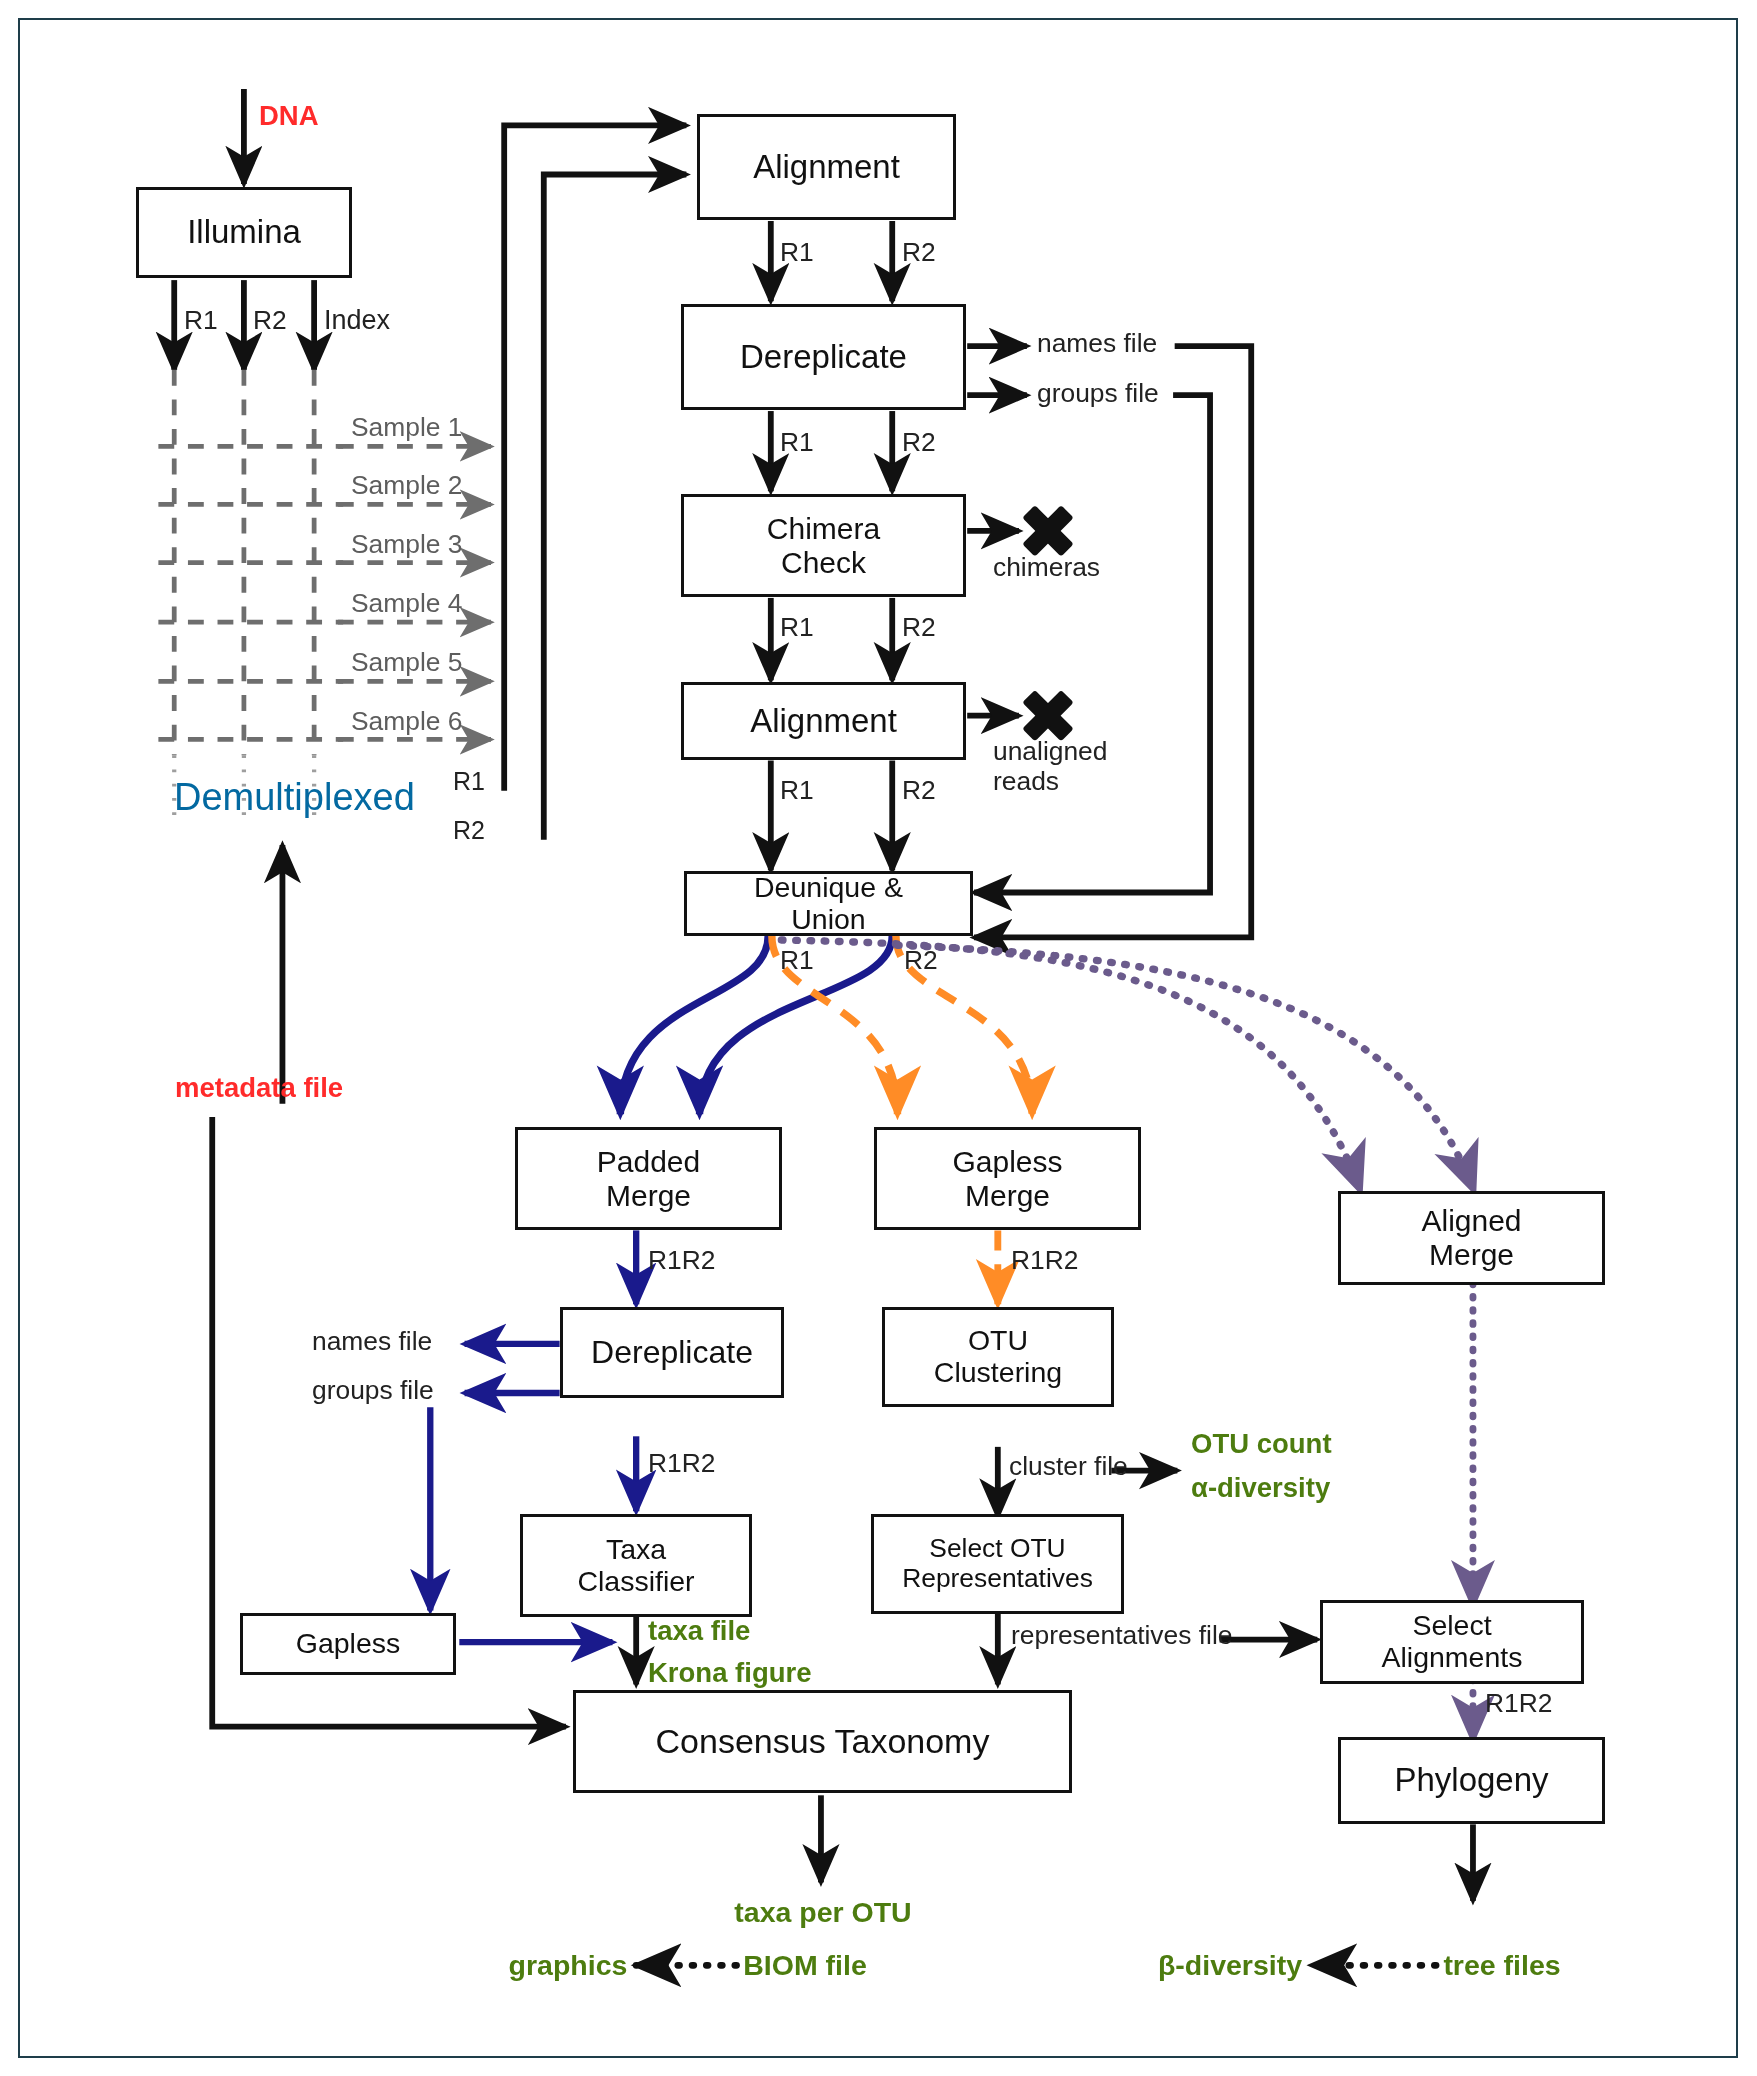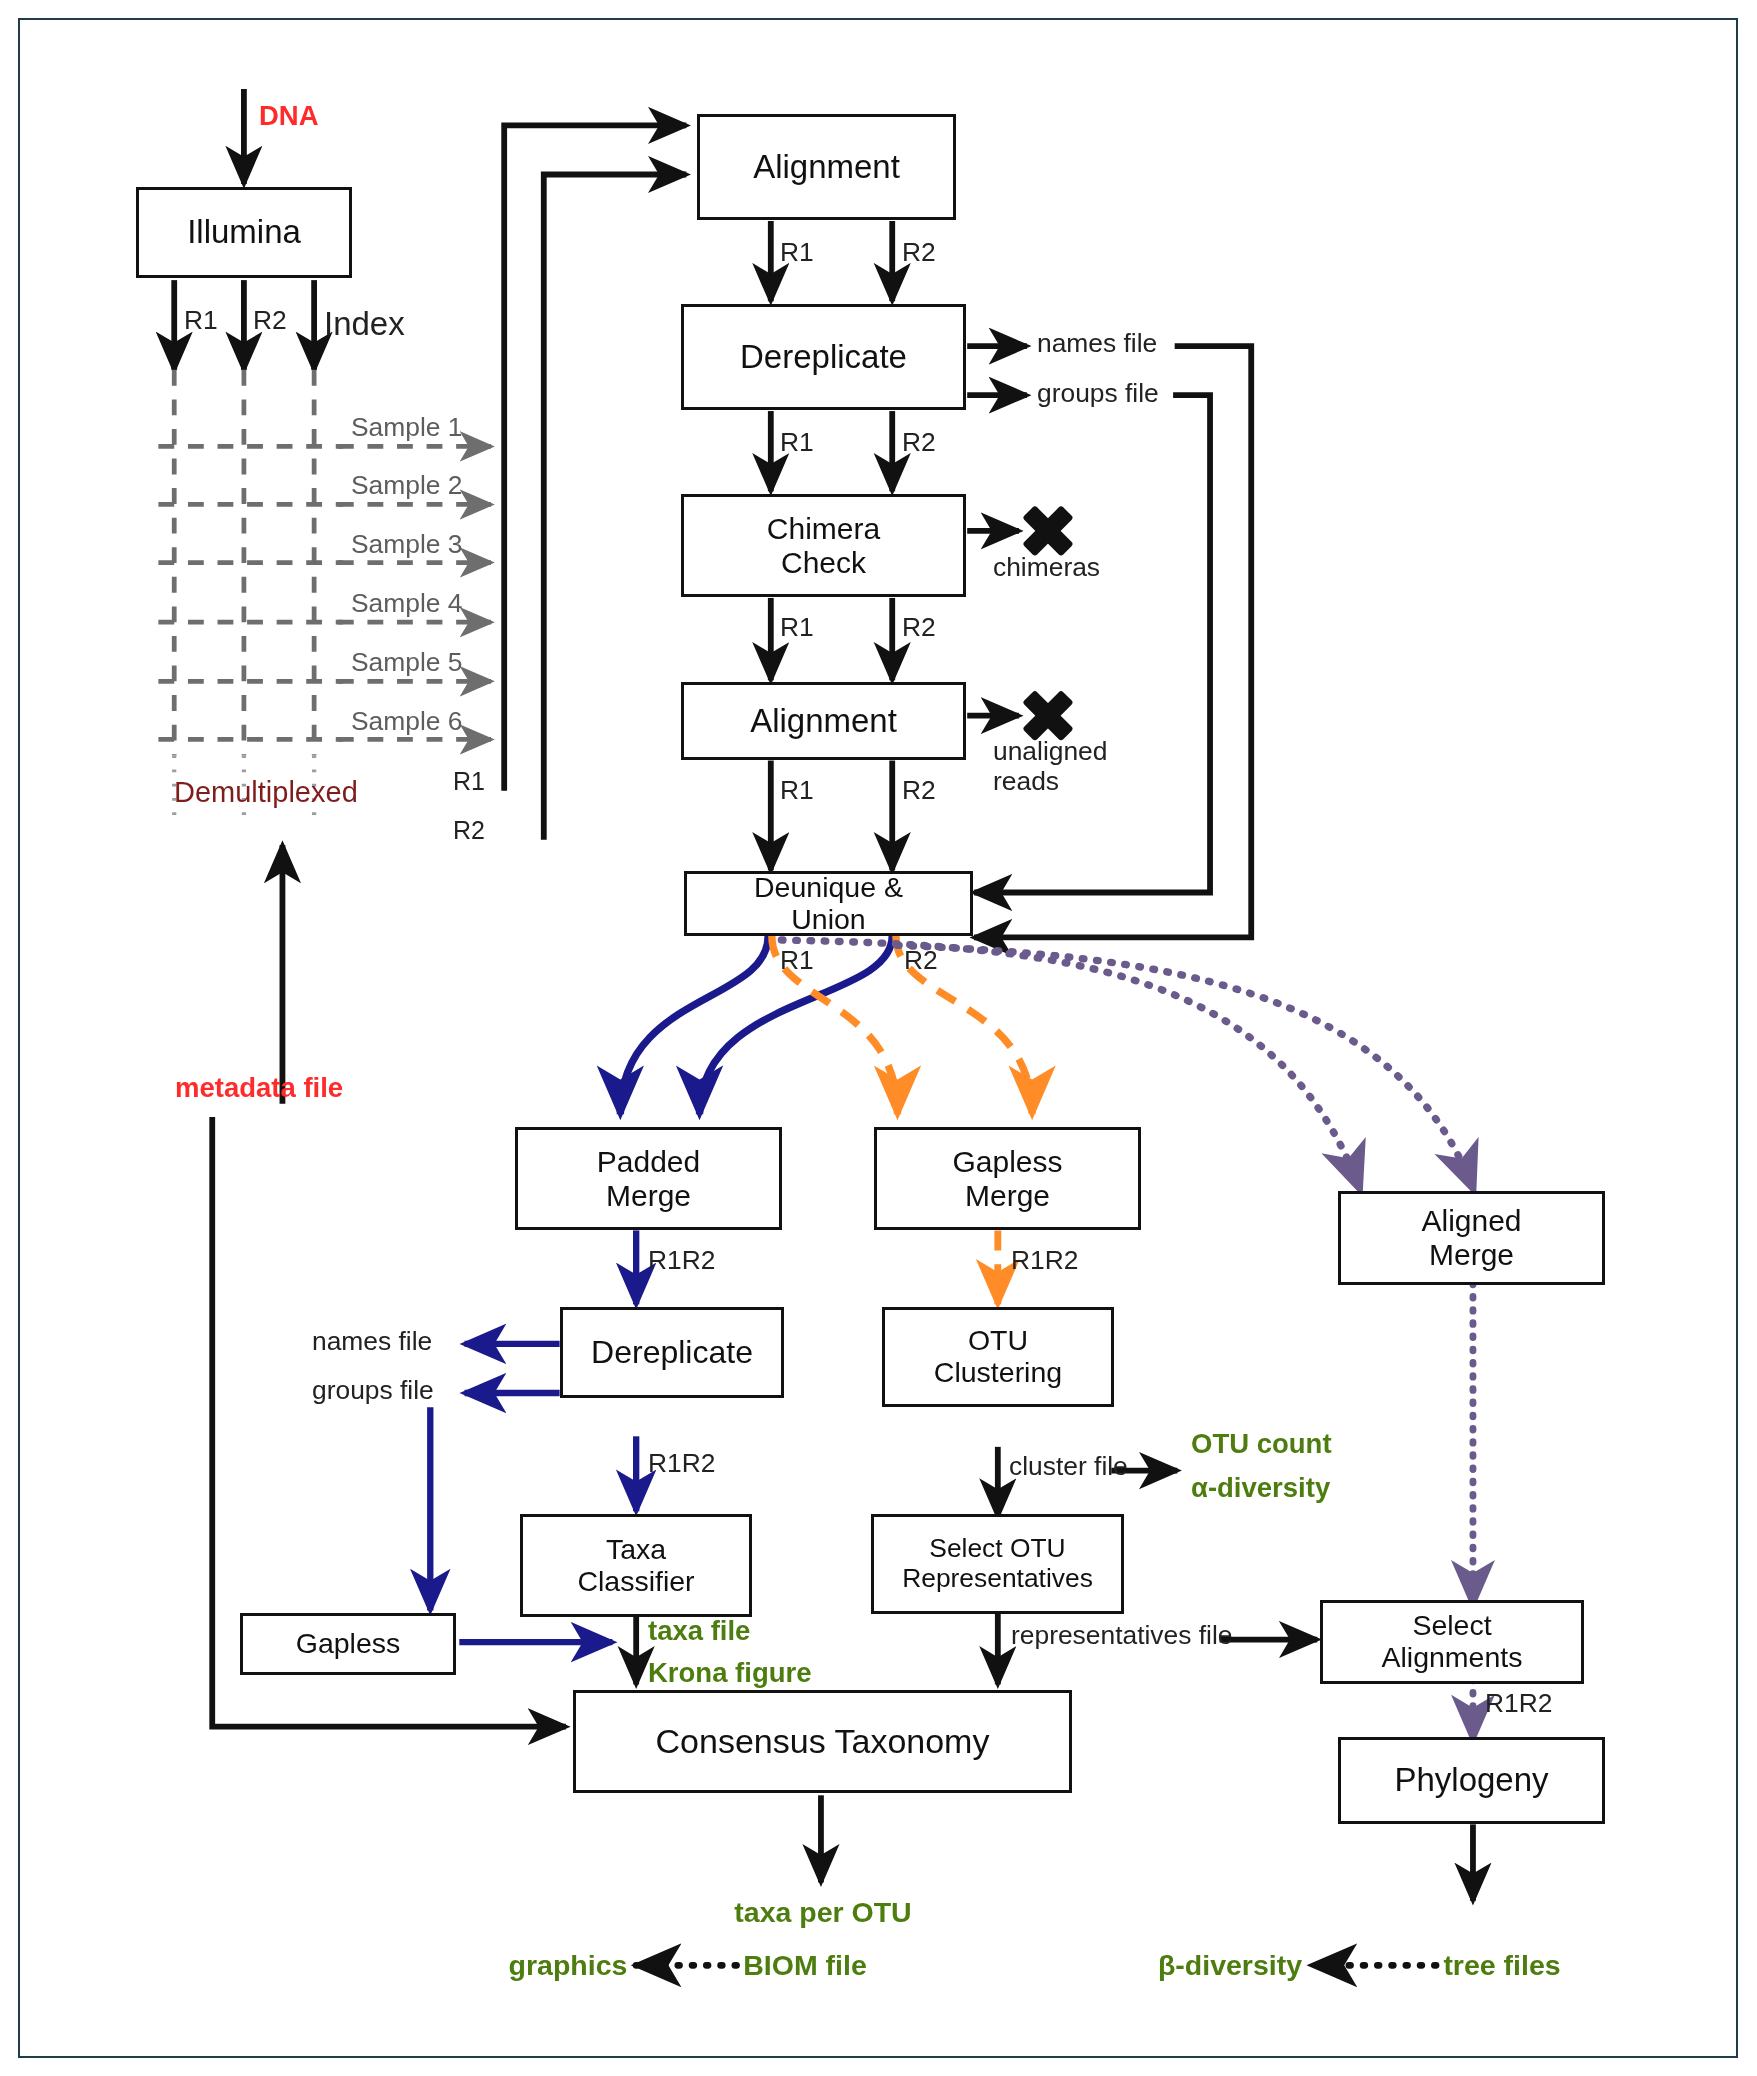--- a/index.html
+++ b/index.html
@@ -210,30 +210,30 @@
   <div class="bx" style="left:240px;top:1613px;width:216px;height:62px;font-size:28.5px;">Gapless</div>
 
   <div class="bx" style="left:573px;top:1690px;width:499px;height:103px;font-size:34px;">Consensus Taxonomy</div>
 
   <div class="bx" style="left:1338px;top:1737px;width:267px;height:87px;font-size:33px;">Phylogeny</div>
 
   <div class="lbl red" style="left:259px;top:100px;font-size:27.5px;">DNA</div>
 
   <div class="lbl" style="left:184px;top:305px;font-size:26.4px;">R1</div>
   <div class="lbl" style="left:253px;top:305px;font-size:26.4px;">R2</div>
-  <div class="lbl" style="left:324px;top:305px;font-size:33px;">Index</div>
+  <div class="lbl" style="left:324px;top:305px;font-size:27px;">Index</div>
 
   <div class="lbl grey" style="left:351px;top:412px;font-size:26.4px;">Sample 1</div>
   <div class="lbl grey" style="left:351px;top:470px;font-size:26.4px;">Sample 2</div>
   <div class="lbl grey" style="left:351px;top:529px;font-size:26.4px;">Sample 3</div>
   <div class="lbl grey" style="left:351px;top:588px;font-size:26.4px;">Sample 4</div>
   <div class="lbl grey" style="left:351px;top:647px;font-size:26.4px;">Sample 5</div>
   <div class="lbl grey" style="left:351px;top:706px;font-size:26.4px;">Sample 6</div>
 
-  <div class="lbl" style="left:174px;top:776px;font-size:29px;color:#7f1d1d;">Demultiplexed</div>
+  <div class="lbl" style="left:174px;top:776px;font-size:38px;color:#0369a1;">Demultiplexed</div>
   <div class="lbl" style="left:453px;top:767px;font-size:25px;">R1</div>
   <div class="lbl" style="left:453px;top:816px;font-size:25px;">R2</div>
 
   <div class="lbl red" style="left:175px;top:1072px;font-size:27.5px;">metadata file</div>
 
   <div class="lbl" style="left:780px;top:237px;font-size:26.4px;">R1</div>
   <div class="lbl" style="left:902px;top:237px;font-size:26.4px;">R2</div>
 
   <div class="lbl" style="left:1037px;top:328px;font-size:26.4px;">names file</div>
   <div class="lbl" style="left:1037px;top:378px;font-size:26.4px;">groups file</div>

